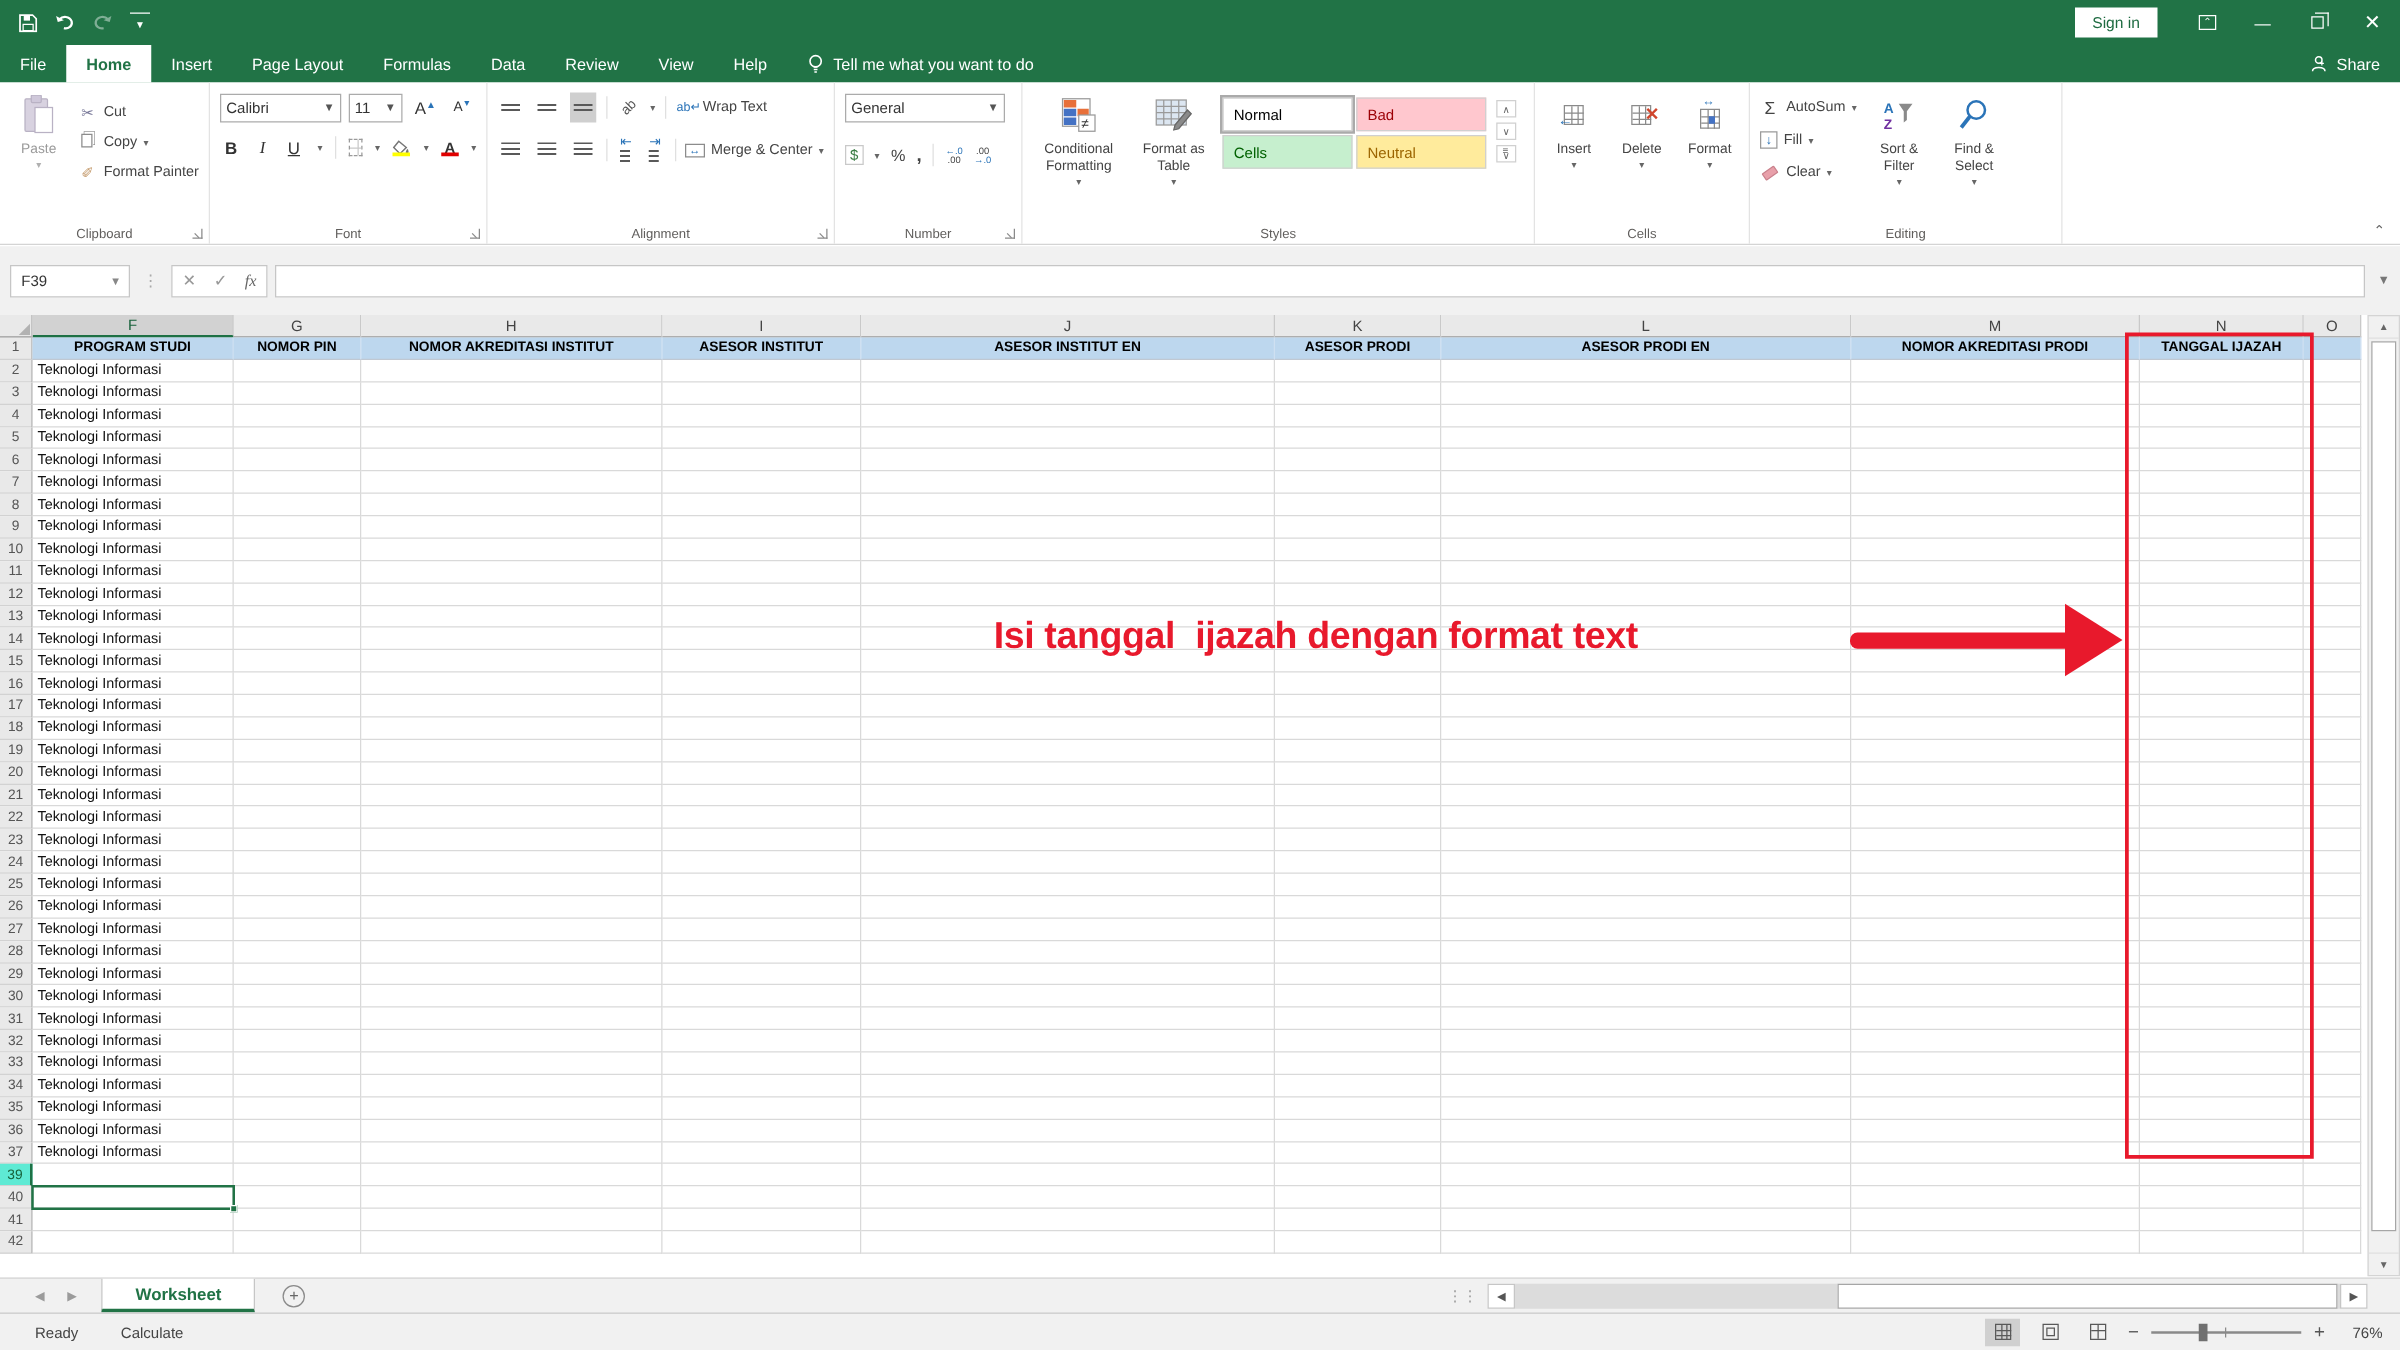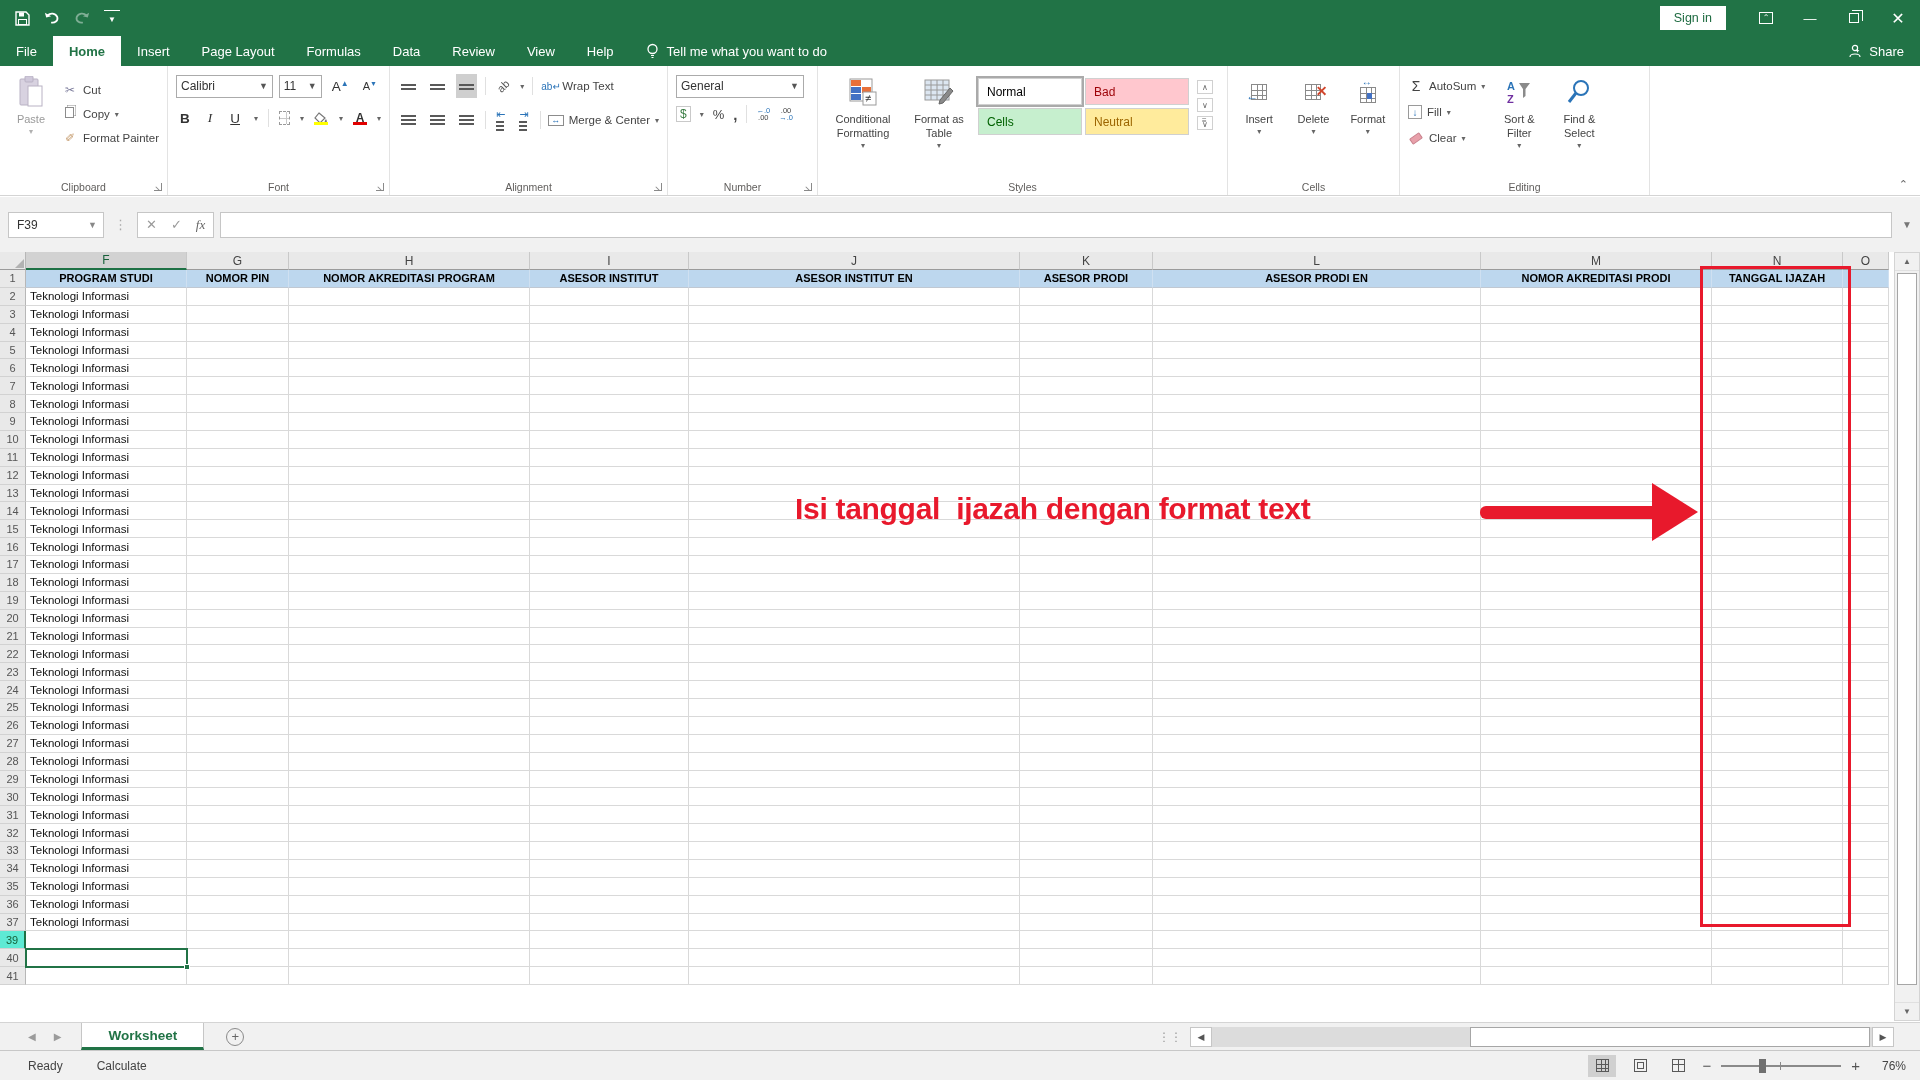--- a/index.html
+++ b/index.html
@@ -298,21 +298,21 @@
       <span class="sbtn">
           <span style="display:inline-block;width:16px;height:11px;border:1px solid #8c8c8c;text-align:center;font-size:9px;line-height:9px;color:#2b74b8;">↔</span>
           <span>Merge &amp; Center</span>
           <span class="dda">▾</span>
         </span>
     </div>
     <span class="rglabel">Alignment</span>
     <span class="launcher"></span>
   </div>
 
-  <div class="rgroup" style="width:150px;flex-direction:column;gap:0;">
+  <div class="rgroup" style="width:150px;flex-direction:column;gap:10px;">
     <div class="frow">
       <div class="combo" style="width:128px;">
           <span>General</span>
           <span class="chev">▼</span>
         </div>
     </div>
     <div class="frow" style="gap:9px;">
       <span style="color:#3a7d44;font-size:12px;border:1px solid #c9c9c9;padding:0 3px;">$</span>
         <span class="dda">▾</span>
       <span style="font-size:13px;color:#444;">%</span>
@@ -476,21 +476,21 @@
       <div class="chcell" style="width: 328px;">L</div>
       <div class="chcell" style="width: 231px;">M</div>
       <div class="chcell" style="width: 131px;">N</div>
       <div class="chcell" style="width: 46px;">O</div>
     </div>
   <div id="rows">
       <div class="grow">
         <div class="rnum">1</div>
         <div class="cell hdr" style="width: 161px;">PROGRAM STUDI</div>
         <div class="cell hdr" style="width: 102px;">NOMOR PIN</div>
-        <div class="cell hdr" style="width: 241px;">NOMOR AKREDITASI PROGRAM</div>
+        <div class="cell hdr" style="width: 241px;">NOMOR AKREDITASI INSTITUT</div>
         <div class="cell hdr" style="width: 159px;">ASESOR INSTITUT</div>
         <div class="cell hdr" style="width: 331px;">ASESOR INSTITUT EN</div>
         <div class="cell hdr" style="width: 133px;">ASESOR PRODI</div>
         <div class="cell hdr" style="width: 328px;">ASESOR PRODI EN</div>
         <div class="cell hdr" style="width: 231px;">NOMOR AKREDITASI PRODI</div>
         <div class="cell hdr" style="width: 131px;">TANGGAL IJAZAH</div>
         <div class="cell hdr" style="width: 46px;"></div>
       </div>
       <div class="grow">
         <div class="rnum">2</div>
@@ -981,20 +981,33 @@
         <div class="cell" style="width: 159px;"></div>
         <div class="cell" style="width: 331px;"></div>
         <div class="cell" style="width: 133px;"></div>
         <div class="cell" style="width: 328px;"></div>
         <div class="cell" style="width: 231px;"></div>
         <div class="cell" style="width: 131px;"></div>
         <div class="cell" style="width: 46px;"></div>
       </div>
       <div class="grow">
         <div class="rnum">41</div>
+        <div class="cell" style="width: 161px;"></div>
+        <div class="cell" style="width: 102px;"></div>
+        <div class="cell" style="width: 241px;"></div>
+        <div class="cell" style="width: 159px;"></div>
+        <div class="cell" style="width: 331px;"></div>
+        <div class="cell" style="width: 133px;"></div>
+        <div class="cell" style="width: 328px;"></div>
+        <div class="cell" style="width: 231px;"></div>
+        <div class="cell" style="width: 131px;"></div>
+        <div class="cell" style="width: 46px;"></div>
+      </div>
+      <div class="grow">
+        <div class="rnum">42</div>
         <div class="cell" style="width: 161px;"></div>
         <div class="cell" style="width: 102px;"></div>
         <div class="cell" style="width: 241px;"></div>
         <div class="cell" style="width: 159px;"></div>
         <div class="cell" style="width: 331px;"></div>
         <div class="cell" style="width: 133px;"></div>
         <div class="cell" style="width: 328px;"></div>
         <div class="cell" style="width: 231px;"></div>
         <div class="cell" style="width: 131px;"></div>
         <div class="cell" style="width: 46px;"></div>

